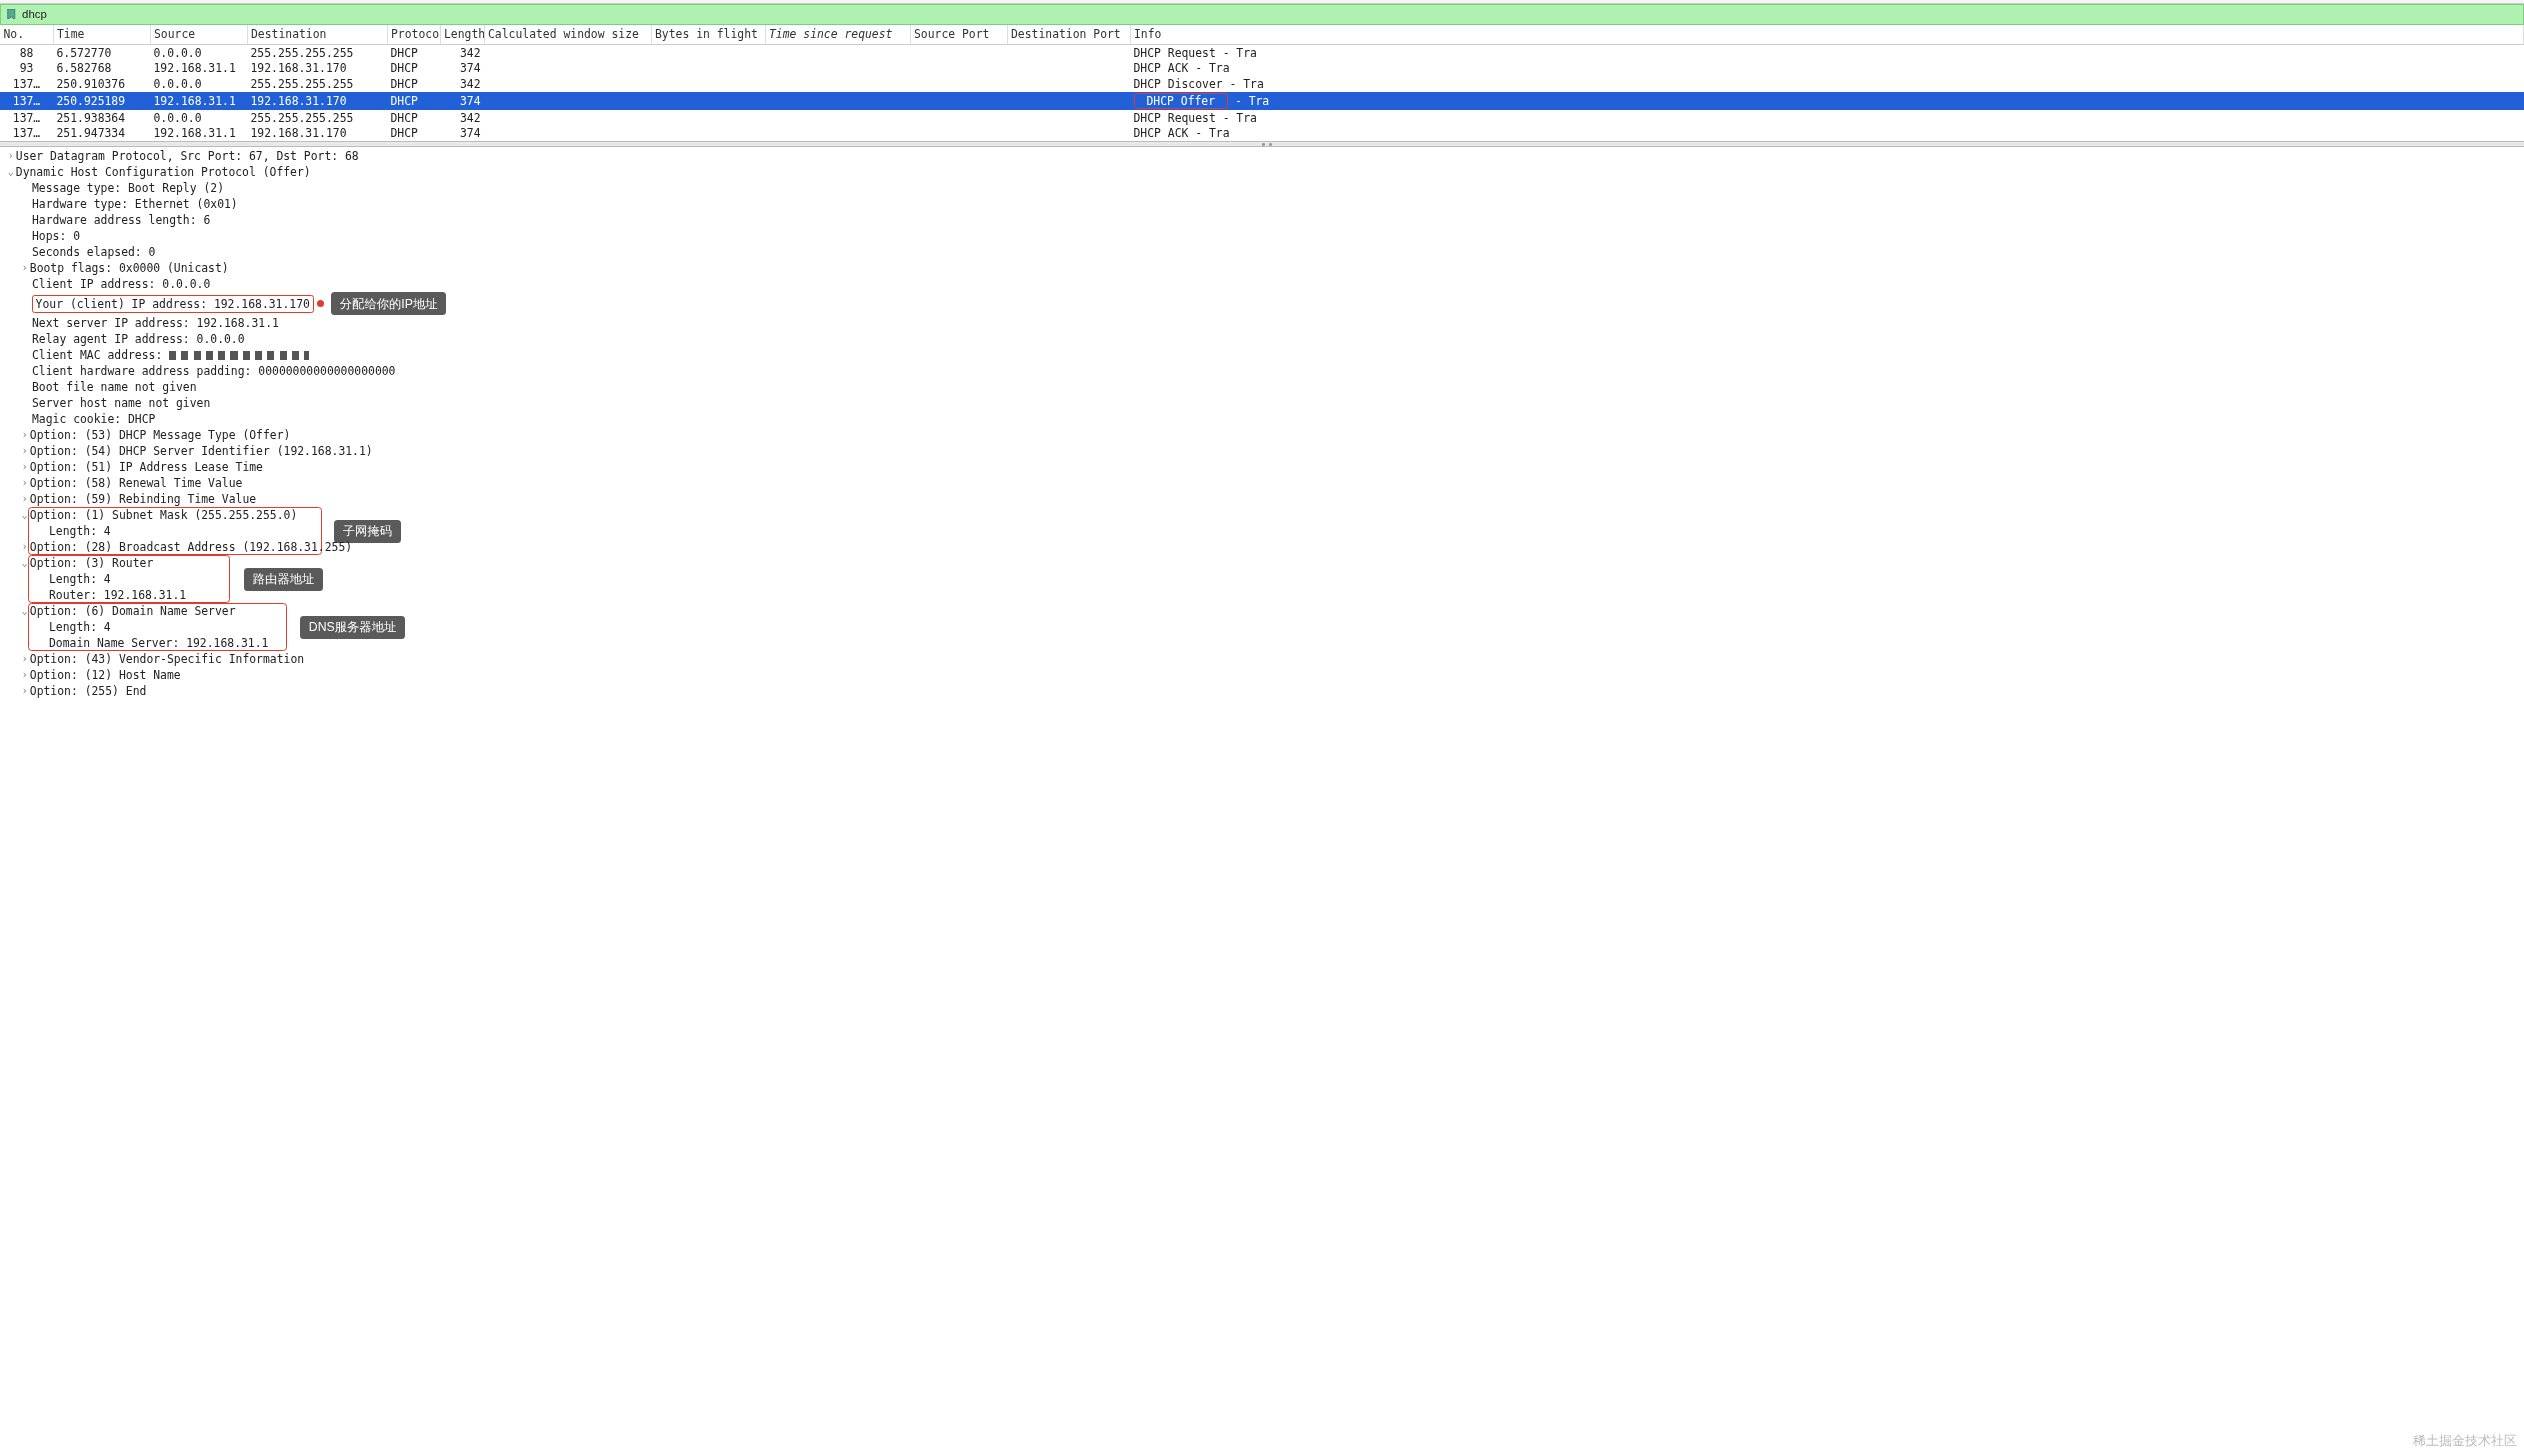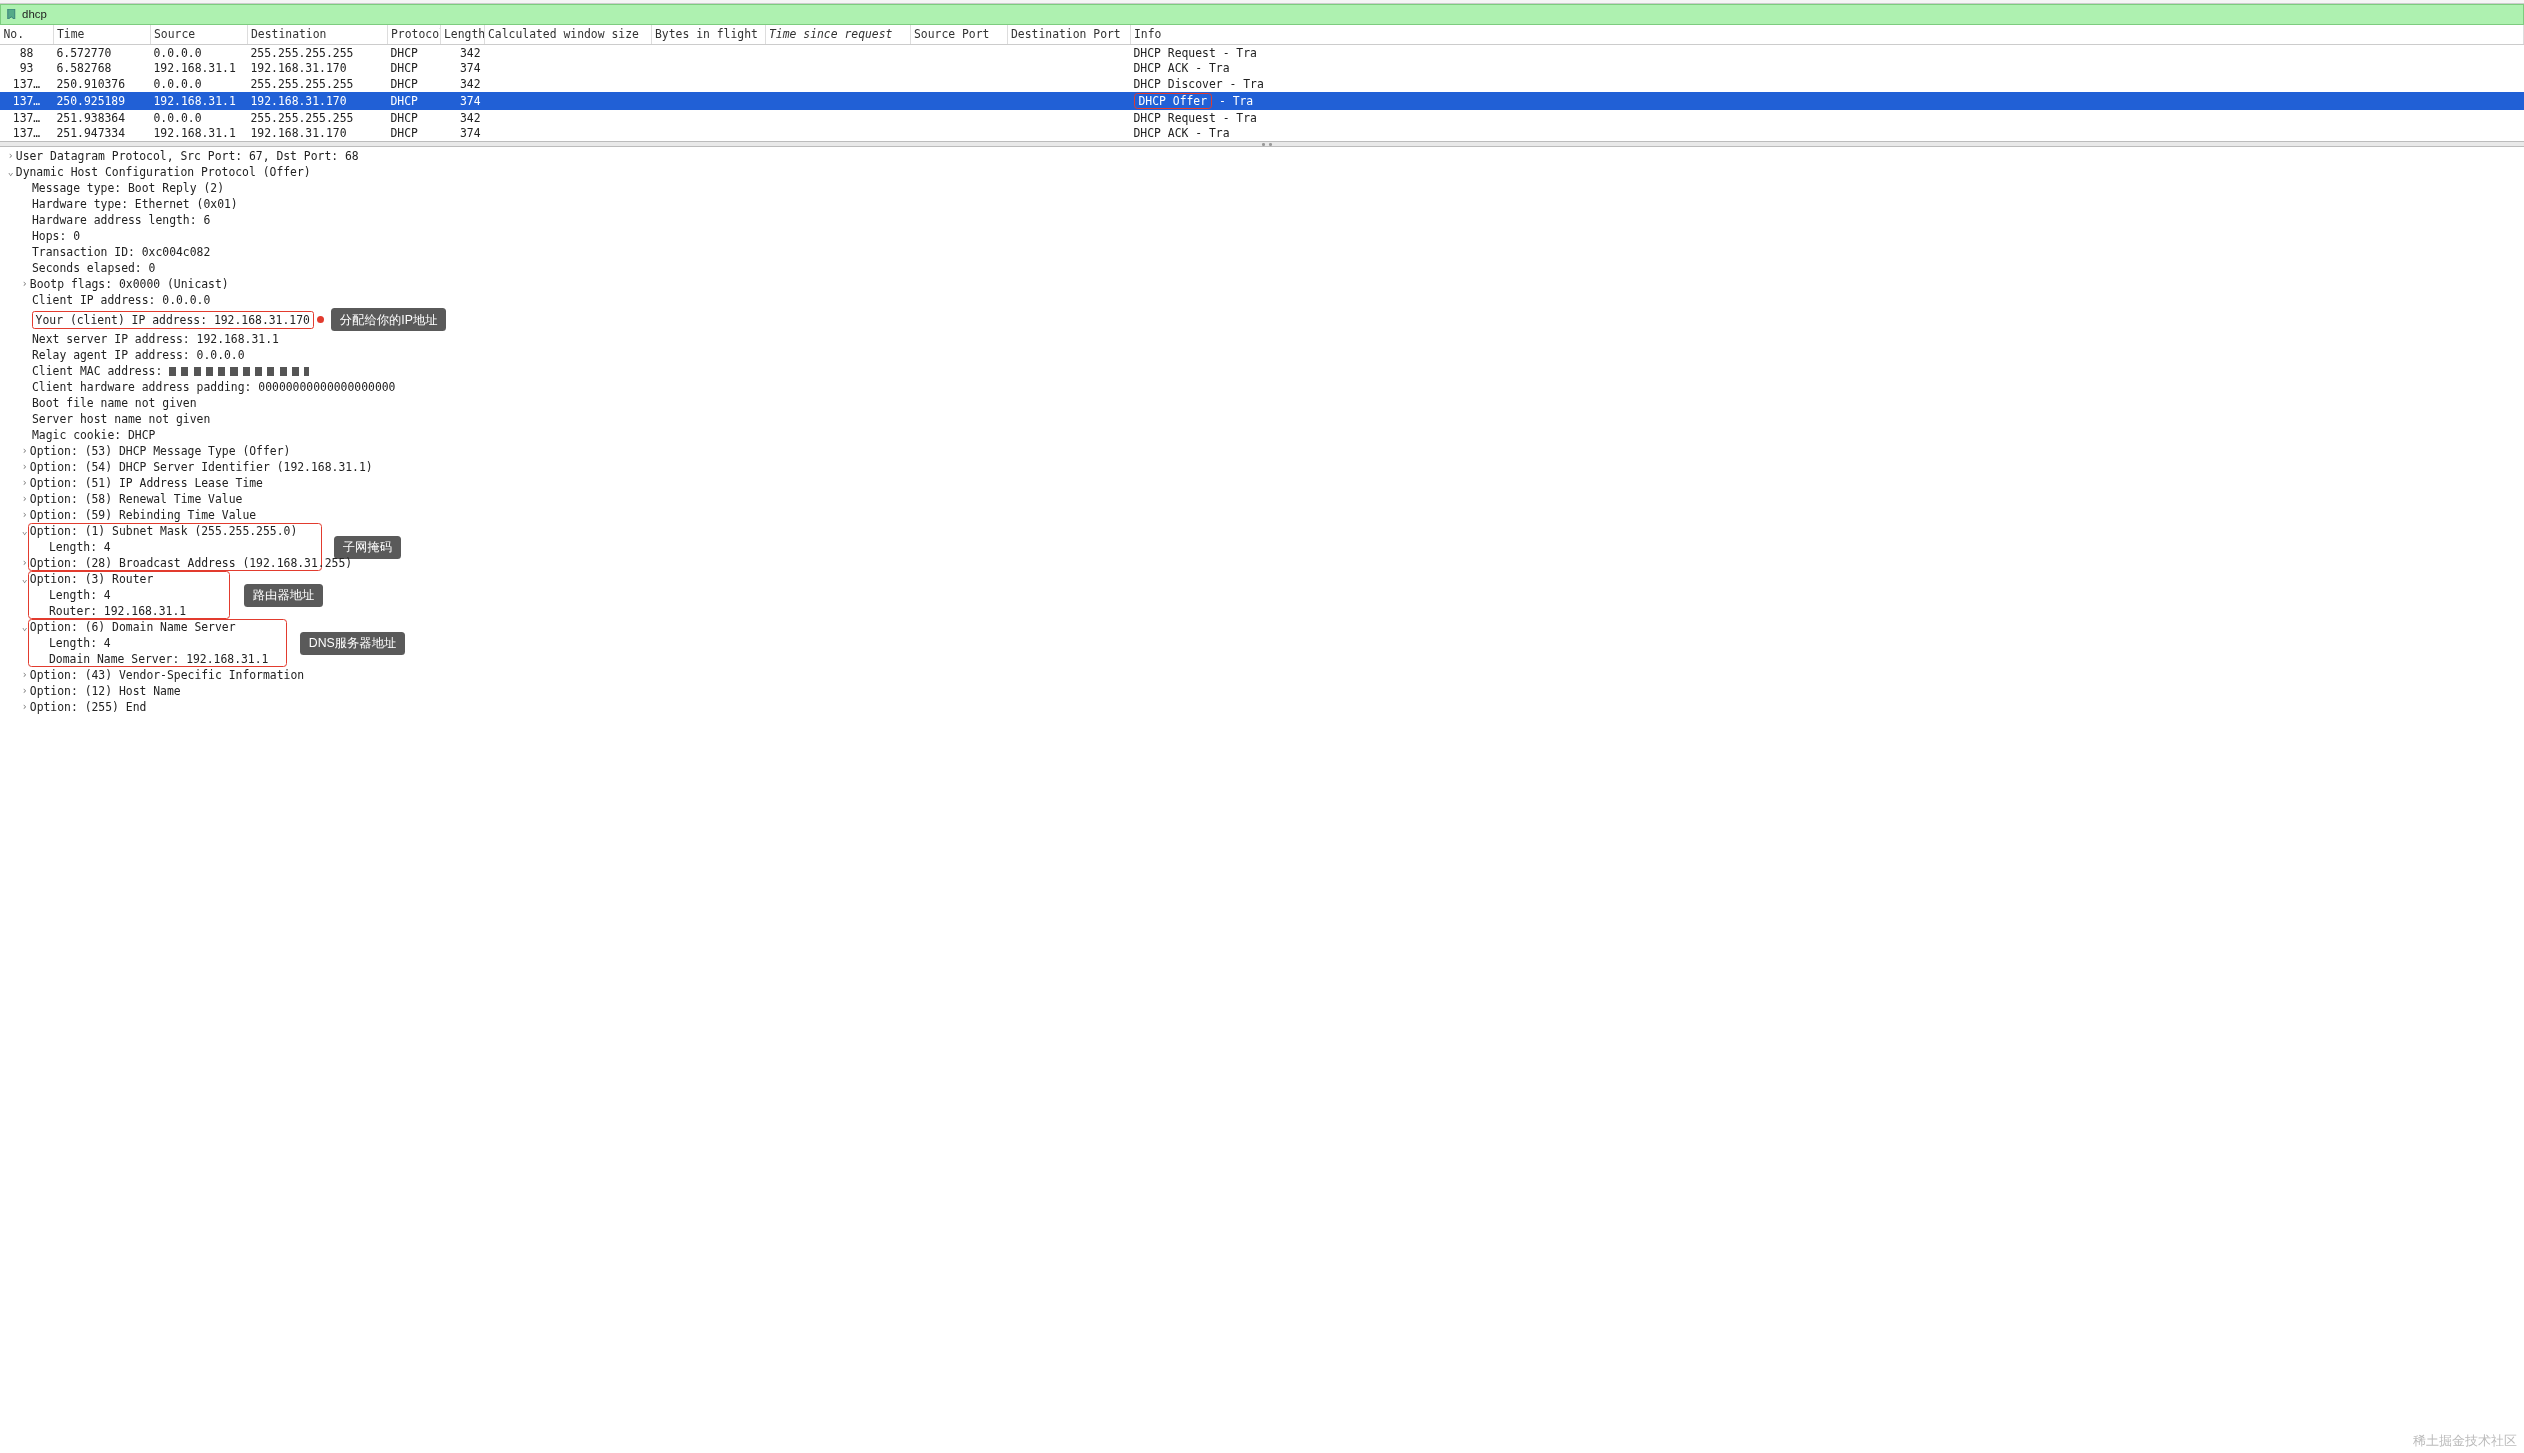--- a/index.html
+++ b/index.html
@@ -142,21 +142,21 @@
   .redacted {
     display: inline-block;
     background: repeating-linear-gradient(90deg, #555 0 7px, transparent 7px 12.3px);
     width: 140px; height: 8.8px;
     vertical-align: middle;
   }
 
   .info-box {
     border: 1.8px solid #e23b2e;
     border-radius: 3.5px;
-    padding: 0 4px;
+    padding: 0 12px;
     display:inline-block;
   }
 
   .watermark {
     position: fixed;
     right: 7px; bottom: 3.5px;
     font-size: 13px;
     color: #bbb;
   }
 </style>
@@ -292,21 +292,20 @@
 
   <div class="tree-row">
     <span class="indent" style="width:5.3px"></span><span class="arrow">⌄</span>
     <span>Dynamic Host Configuration Protocol (Offer)</span>
   </div>
 
   <div class="tree-row"><span class="indent" style="width:32px"></span><span>Message type: Boot Reply (2)</span></div>
   <div class="tree-row"><span class="indent" style="width:32px"></span><span>Hardware type: Ethernet (0x01)</span></div>
   <div class="tree-row"><span class="indent" style="width:32px"></span><span>Hardware address length: 6</span></div>
   <div class="tree-row"><span class="indent" style="width:32px"></span><span>Hops: 0</span></div>
-  <div class="tree-row"><span class="indent" style="width:32px"></span><span>Transaction ID: 0xc004c082</span></div>
   <div class="tree-row"><span class="indent" style="width:32px"></span><span>Seconds elapsed: 0</span></div>
   <div class="tree-row"><span class="indent" style="width:19.3px"></span><span class="arrow">›</span><span>Bootp flags: 0x0000 (Unicast)</span></div>
   <div class="tree-row"><span class="indent" style="width:32px"></span><span>Client IP address: 0.0.0.0</span></div>
 
   <div class="tree-row" id="yiaddr-row">
     <span class="indent" style="width:32px"></span>
     <span class="hl-red"><span>Your (client) IP address: 192.168.31.170</span></span>
     <span class="connector" style="position:static;margin:0 3.5px;"></span>
     <span class="callout" style="position:static;margin-left:3.5px;">分配给你的IP地址</span>
   </div>

